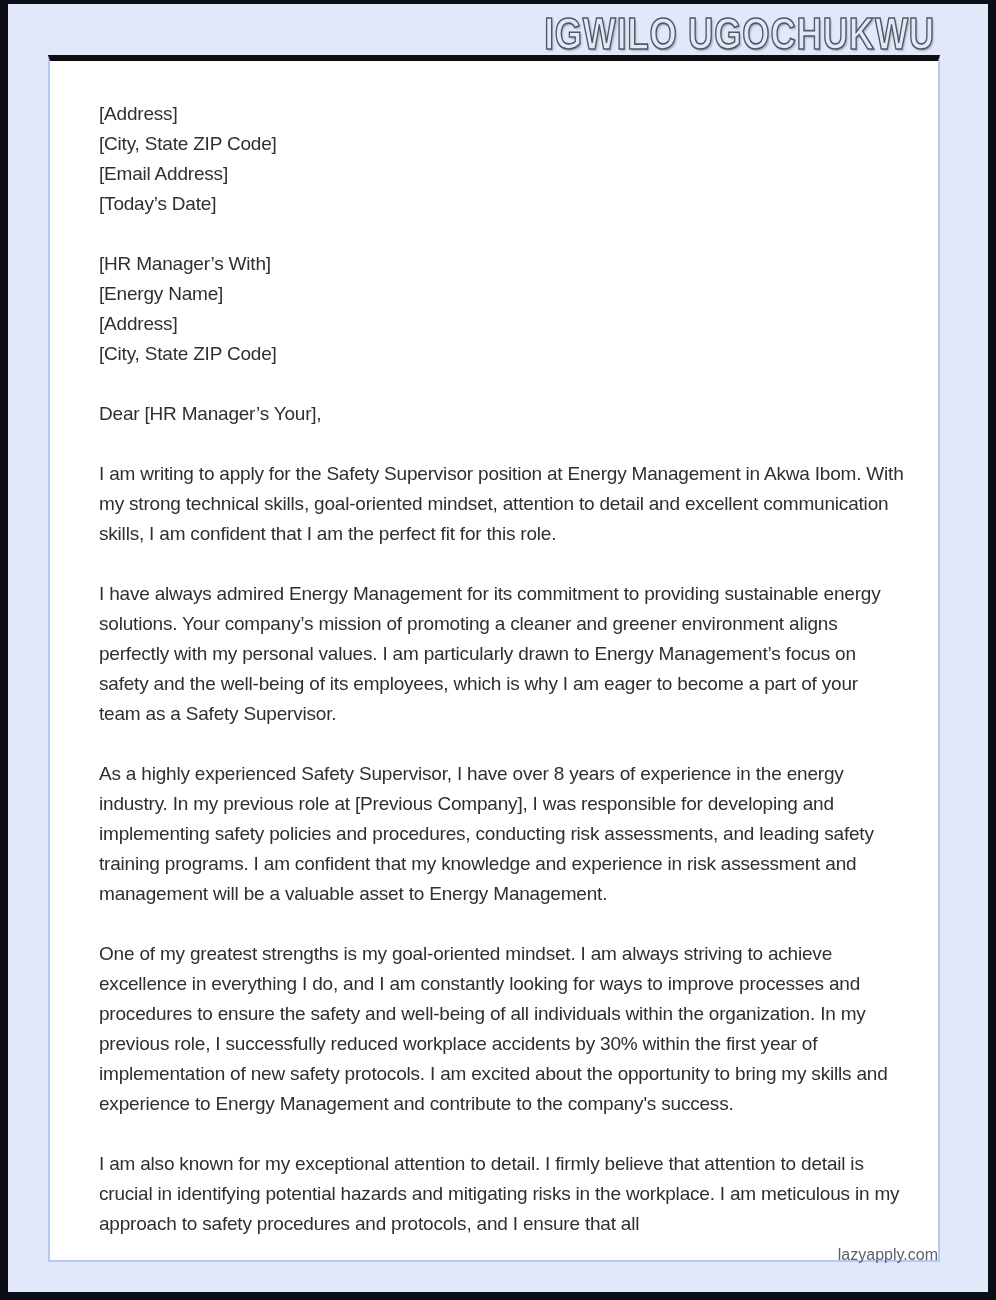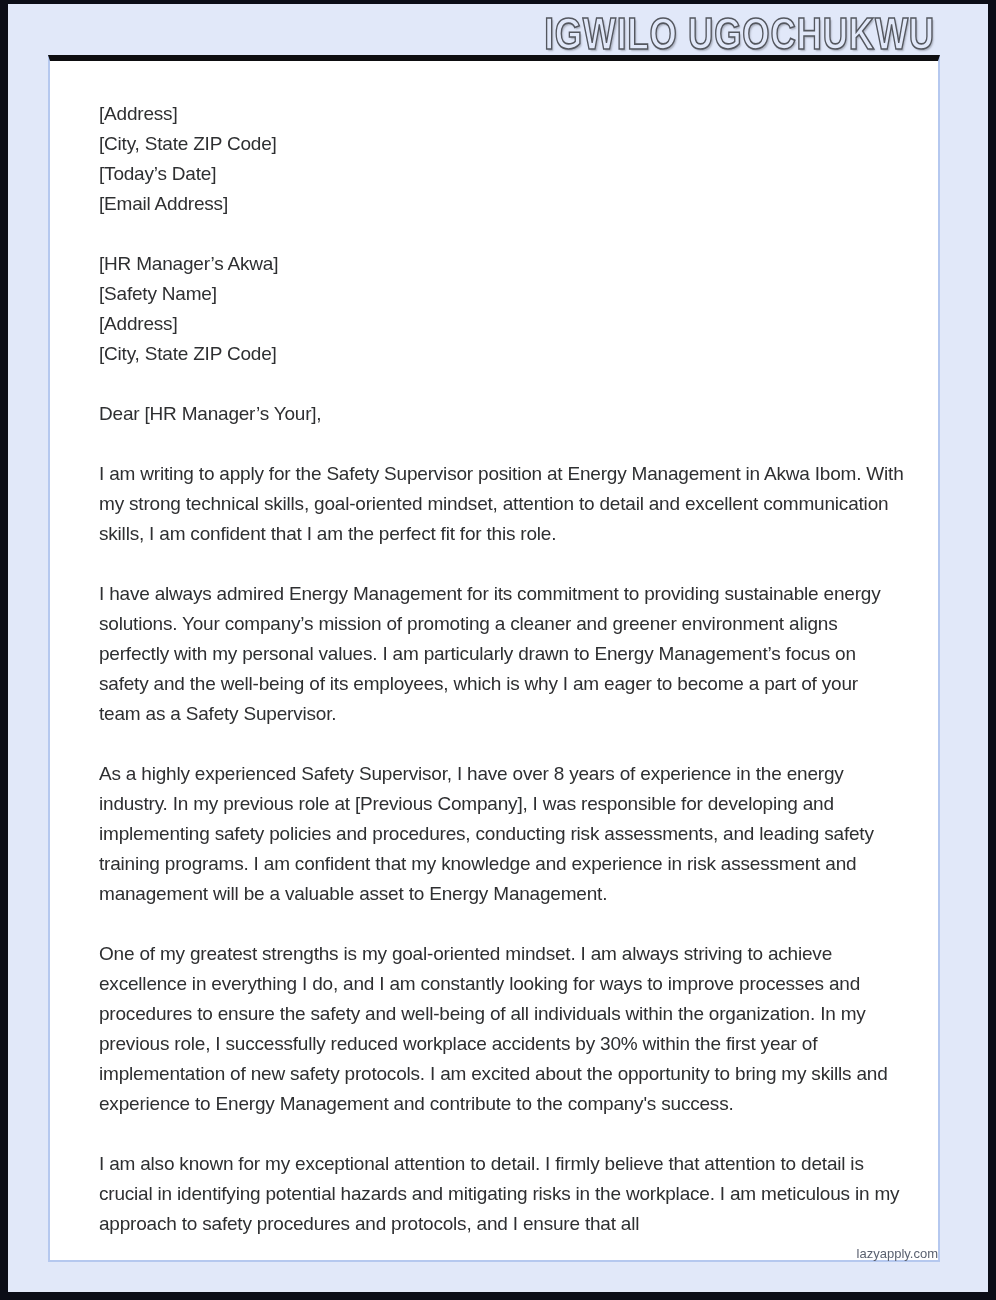--- a/index.html
+++ b/index.html
@@ -45,46 +45,46 @@
     font-size:19px;
     line-height:30px;
     letter-spacing:-0.2px;
     color:var(--text,#2e2f31);
   }
   .letter .block{margin:0 0 30px 0;}
   .letter p{margin:0 0 30px 0;}
   .watermark{
     position:absolute;
     top:1242px;right:50px;
-    font-size:13px;
+    font-size:16px;
     color:var(--watermark,#5a6170);
     letter-spacing:0;
   }
 </style>
 </head>
 <body>
 
 <div class="frame">
 
   <div class="header-name">IGWILO UGOCHUKWU</div>
 
   <div class="page"></div>
 
   <div class="letter">
 
     <div class="block">
       <div>[Address]</div>
       <div>[City, State ZIP Code]</div>
+      <div>[Email Address]</div>
       <div>[Today’s Date]</div>
-      <div>[Email Address]</div>
     </div>
 
     <div class="block">
-      <div>[HR Manager’s Akwa]</div>
-      <div>[Safety Name]</div>
+      <div>[HR Manager’s With]</div>
+      <div>[Energy Name]</div>
       <div>[Address]</div>
       <div>[City, State ZIP Code]</div>
     </div>
 
     <p>Dear [HR Manager’s Your],</p>
 
     <p>I am writing to apply for the Safety Supervisor position at Energy Management in Akwa Ibom. With my strong technical skills, goal-oriented mindset, attention to detail and excellent communication skills, I am confident that I am the perfect fit for this role.</p>
     <p>I have always admired Energy Management for its commitment to providing sustainable energy solutions. Your company’s mission of promoting a cleaner and greener environment aligns perfectly with my personal values. I am particularly drawn to Energy Management’s focus on safety and the well-being of its employees, which is why I am eager to become a part of your team as a Safety Supervisor.</p>
     <p>As a highly experienced Safety Supervisor, I have over 8 years of experience in the energy industry. In my previous role at [Previous Company], I was responsible for developing and implementing safety policies and procedures, conducting risk assessments, and leading safety training programs. I am confident that my knowledge and experience in risk assessment and management will be a valuable asset to Energy Management.</p>
     <p>One of my greatest strengths is my goal-oriented mindset. I am always striving to achieve excellence in everything I do, and I am constantly looking for ways to improve processes and procedures to ensure the safety and well-being of all individuals within the organization. In my previous role, I successfully reduced workplace accidents by 30% within the first year of implementation of new safety protocols. I am excited about the opportunity to bring my skills and experience to Energy Management and contribute to the company's success.</p>

